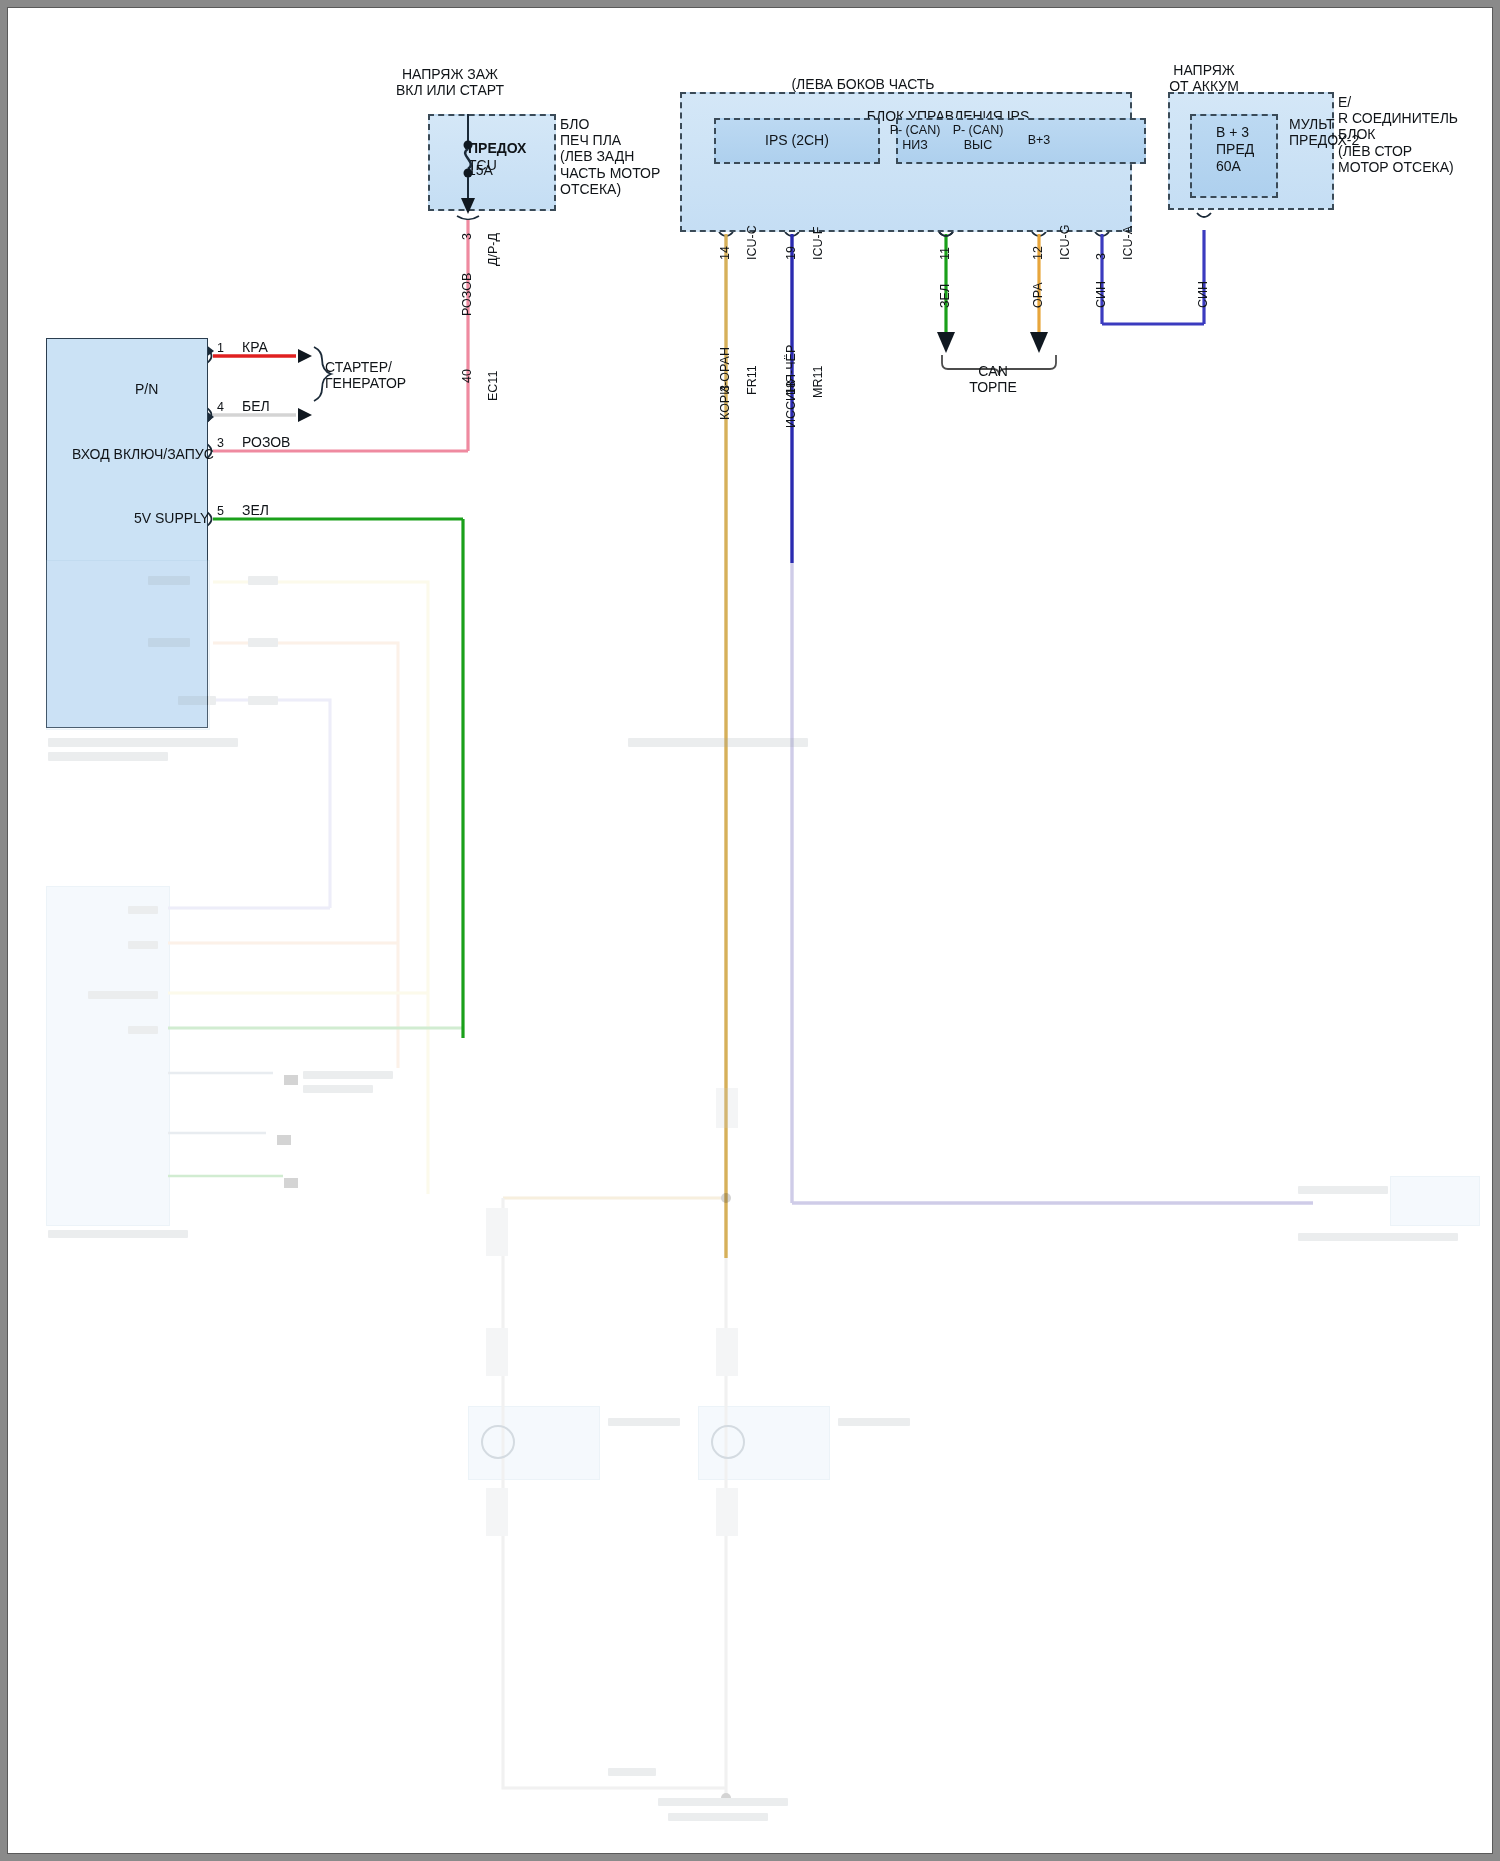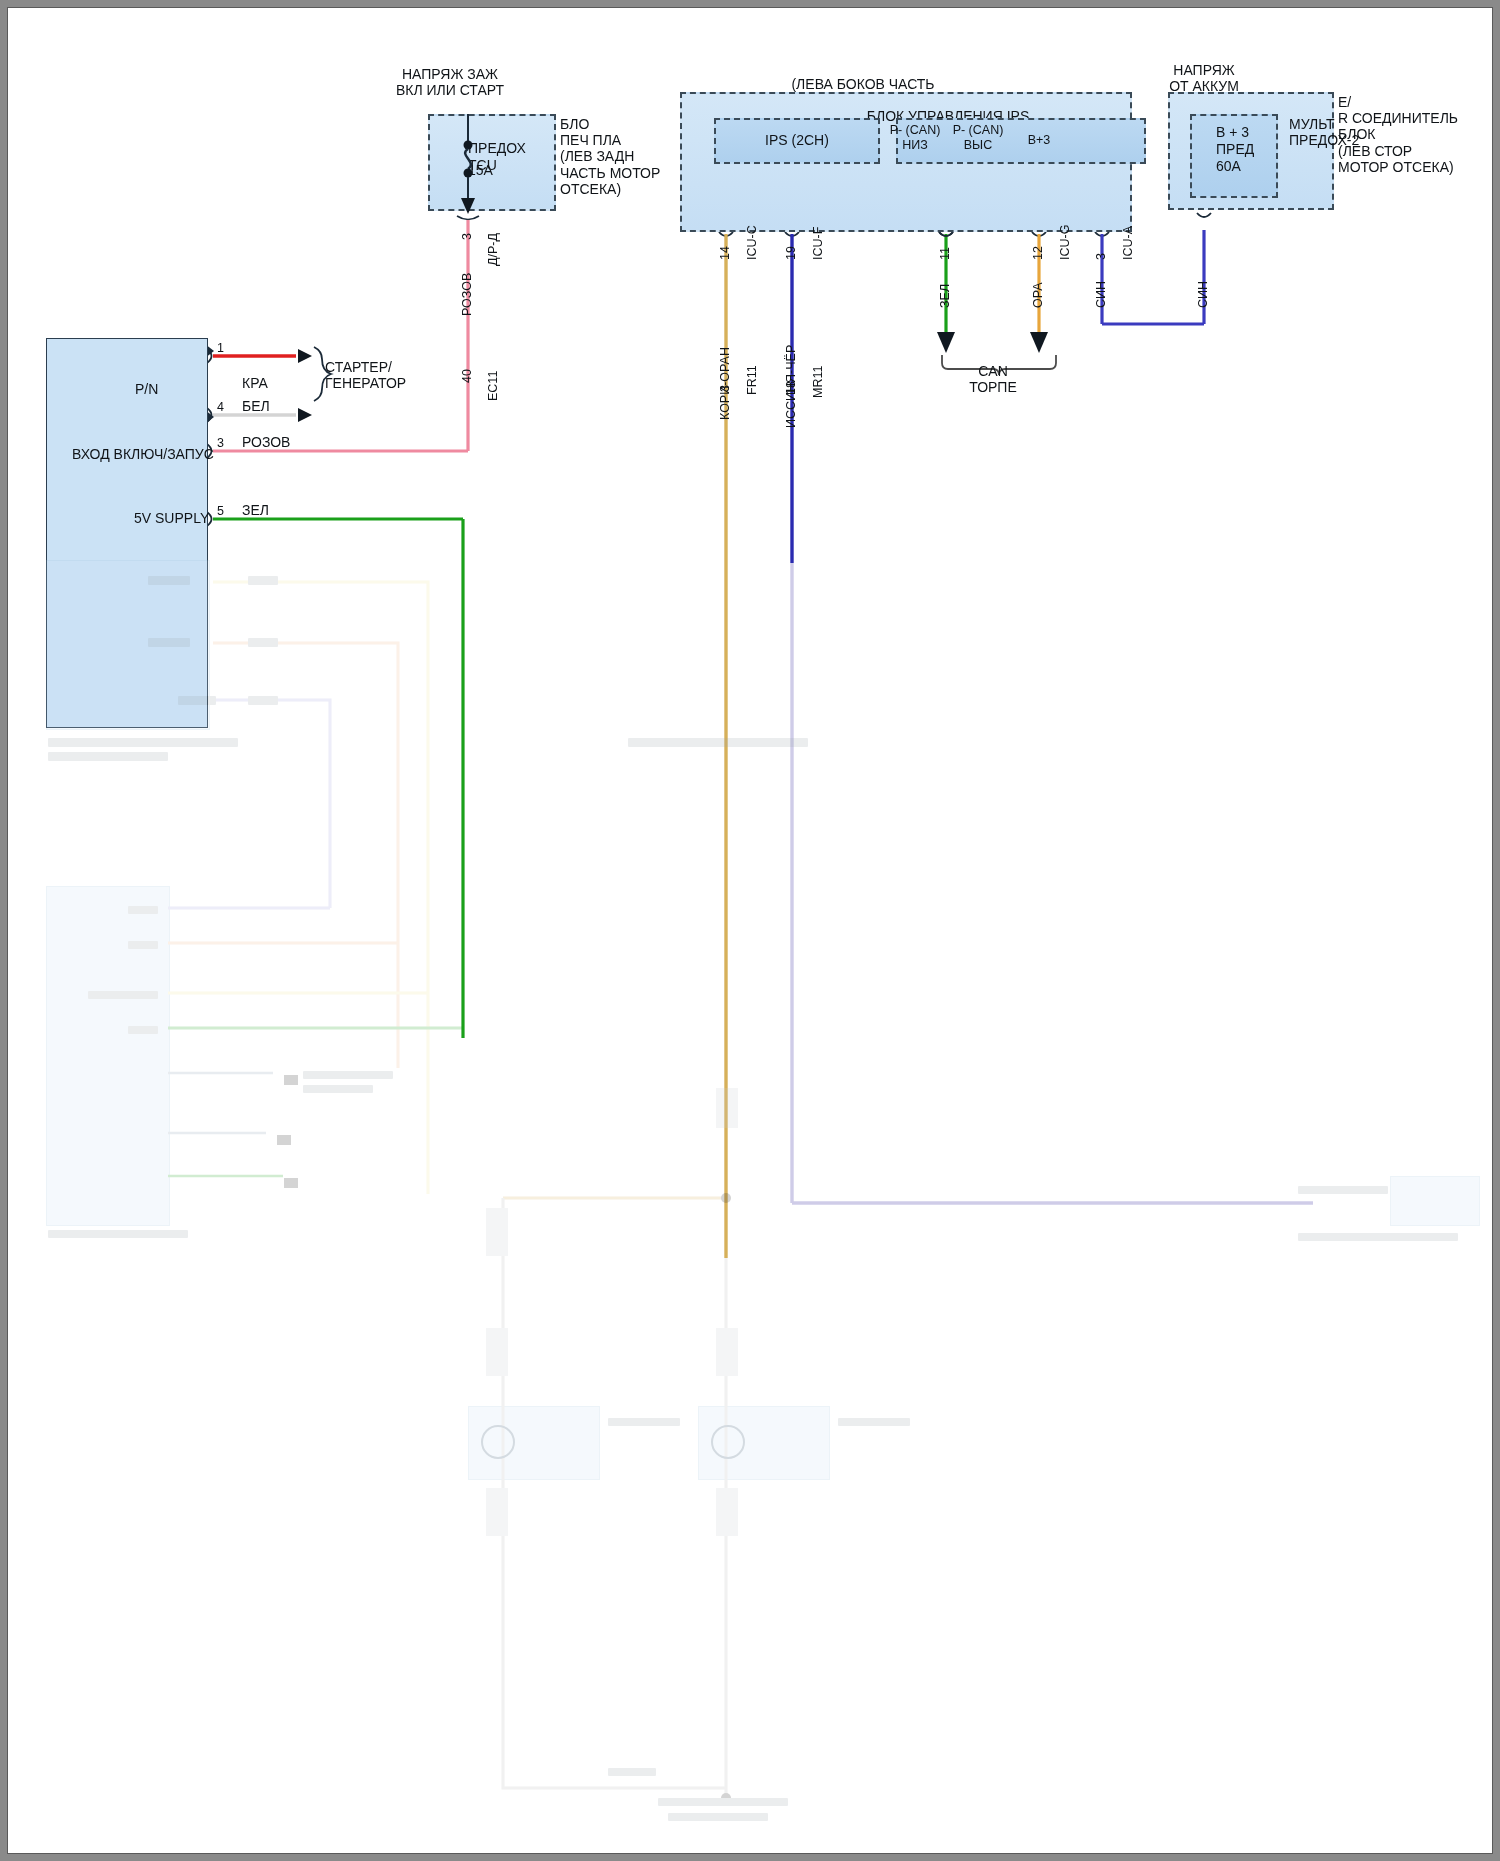--- a/index.html
+++ b/index.html
@@ -26,21 +26,21 @@
 <body>
 
 <div id="page">
   <div id="sheet">
 
     <div class="t c lbl-md" style="left:352px;top:58px;width:180px;text-align:center;">НАПРЯЖ ЗАЖ
 ВКЛ ИЛИ СТАРТ</div>
 
     <div class="blk dash" style="left:420px;top:106px;width:128px;height:97px;"></div>
 
-    <div class="t lbl-md" style="left:460px;top:132px;">ПРЕДОХ</div>
+    <div class="t lbl-md" style="left:460px;top:132px;font-weight:bold;">ПРЕДОХ</div>
     <div class="t lbl-md" style="left:460px;top:149px;">TCU</div>
     <div class="t lbl-md" style="left:460px;top:154px;">15A</div>
 
     <div class="t lbl-md" style="left:552px;top:108px;">БЛО
 ПЕЧ ПЛА
 (ЛЕВ ЗАДН
 ЧАСТЬ МОТОР
 ОТСЕКА)</div>
 
     <svg width="1484" height="1845" style="pointer-events:none;">
@@ -141,21 +141,21 @@
     <div class="vt lbl-sm" style="left:452px;top:375px;">40</div>
     <div class="vt lbl-sm" style="left:478px;top:393px;">EC11</div>
 
     <div class="blk ecu" style="left:38px;top:330px;width:162px;height:390px;"></div>
 
     <div class="t lbl-md" style="left:127px;top:373px;">P/N</div>
     <div class="t lbl-md" style="left:64px;top:438px;">ВХОД ВКЛЮЧ/ЗАПУС</div>
     <div class="t lbl-md" style="left:126px;top:502px;">5V SUPPLY</div>
 
     <div class="t lbl-sm" style="left:209px;top:333px;">1</div>
-    <div class="t lbl-md" style="left:234px;top:331px;margin-top:36px;">КРА</div>
+    <div class="t lbl-md" style="left:234px;top:331px;">КРА</div>
     <div class="t lbl-sm" style="left:209px;top:392px;">4</div>
     <div class="t lbl-md" style="left:234px;top:390px;">БЕЛ</div>
     <div class="t lbl-sm" style="left:209px;top:428px;">3</div>
     <div class="t lbl-md" style="left:234px;top:426px;">РОЗОВ</div>
     <div class="t lbl-sm" style="left:209px;top:496px;">5</div>
     <div class="t lbl-md" style="left:234px;top:494px;">ЗЕЛ</div>
 
     <div class="t lbl-md" style="left:317px;top:351px;">СТАРТЕР/
 ГЕНЕРАТОР</div>
 

